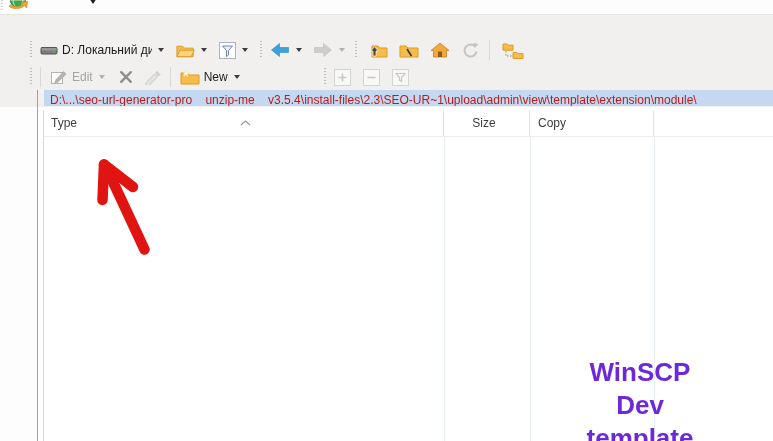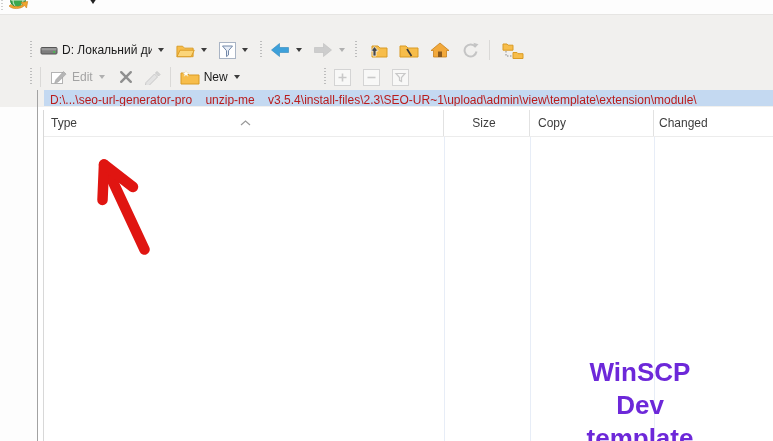--- a/index.html
+++ b/index.html
@@ -271,21 +271,20 @@
   <div class="path-bar">D:\...\seo-url-generator-pro__unzip-me__v3.5.4\install-files\2.3\SEO-UR~1\upload\admin\view\template\extension\module\</div>
 
   <div class="left-strip"></div>
   <div class="left-strip-cap"></div>
 
   <div class="file-panel">
     <div class="header-row">
       <div class="hcell c-name">Type</div>
       <div class="hcell c-size">Size</div>
       <div class="hcell c-type">Copy</div>
-      <div class="hcell c-changed">Changed</div>
       <span class="sort-chevron">
         <svg width="11" height="6" viewBox="0 0 11 6">
           <polyline points="1,5 5.5,1 10,5" fill="none" stroke="#9a9a9a" stroke-width="1.2"></polyline>
         </svg>
       </span>
     </div>
     <div class="list-body">
       <div class="gridline gl1"></div>
       <div class="gridline gl2"></div>
       <div class="gridline gl3"></div>

